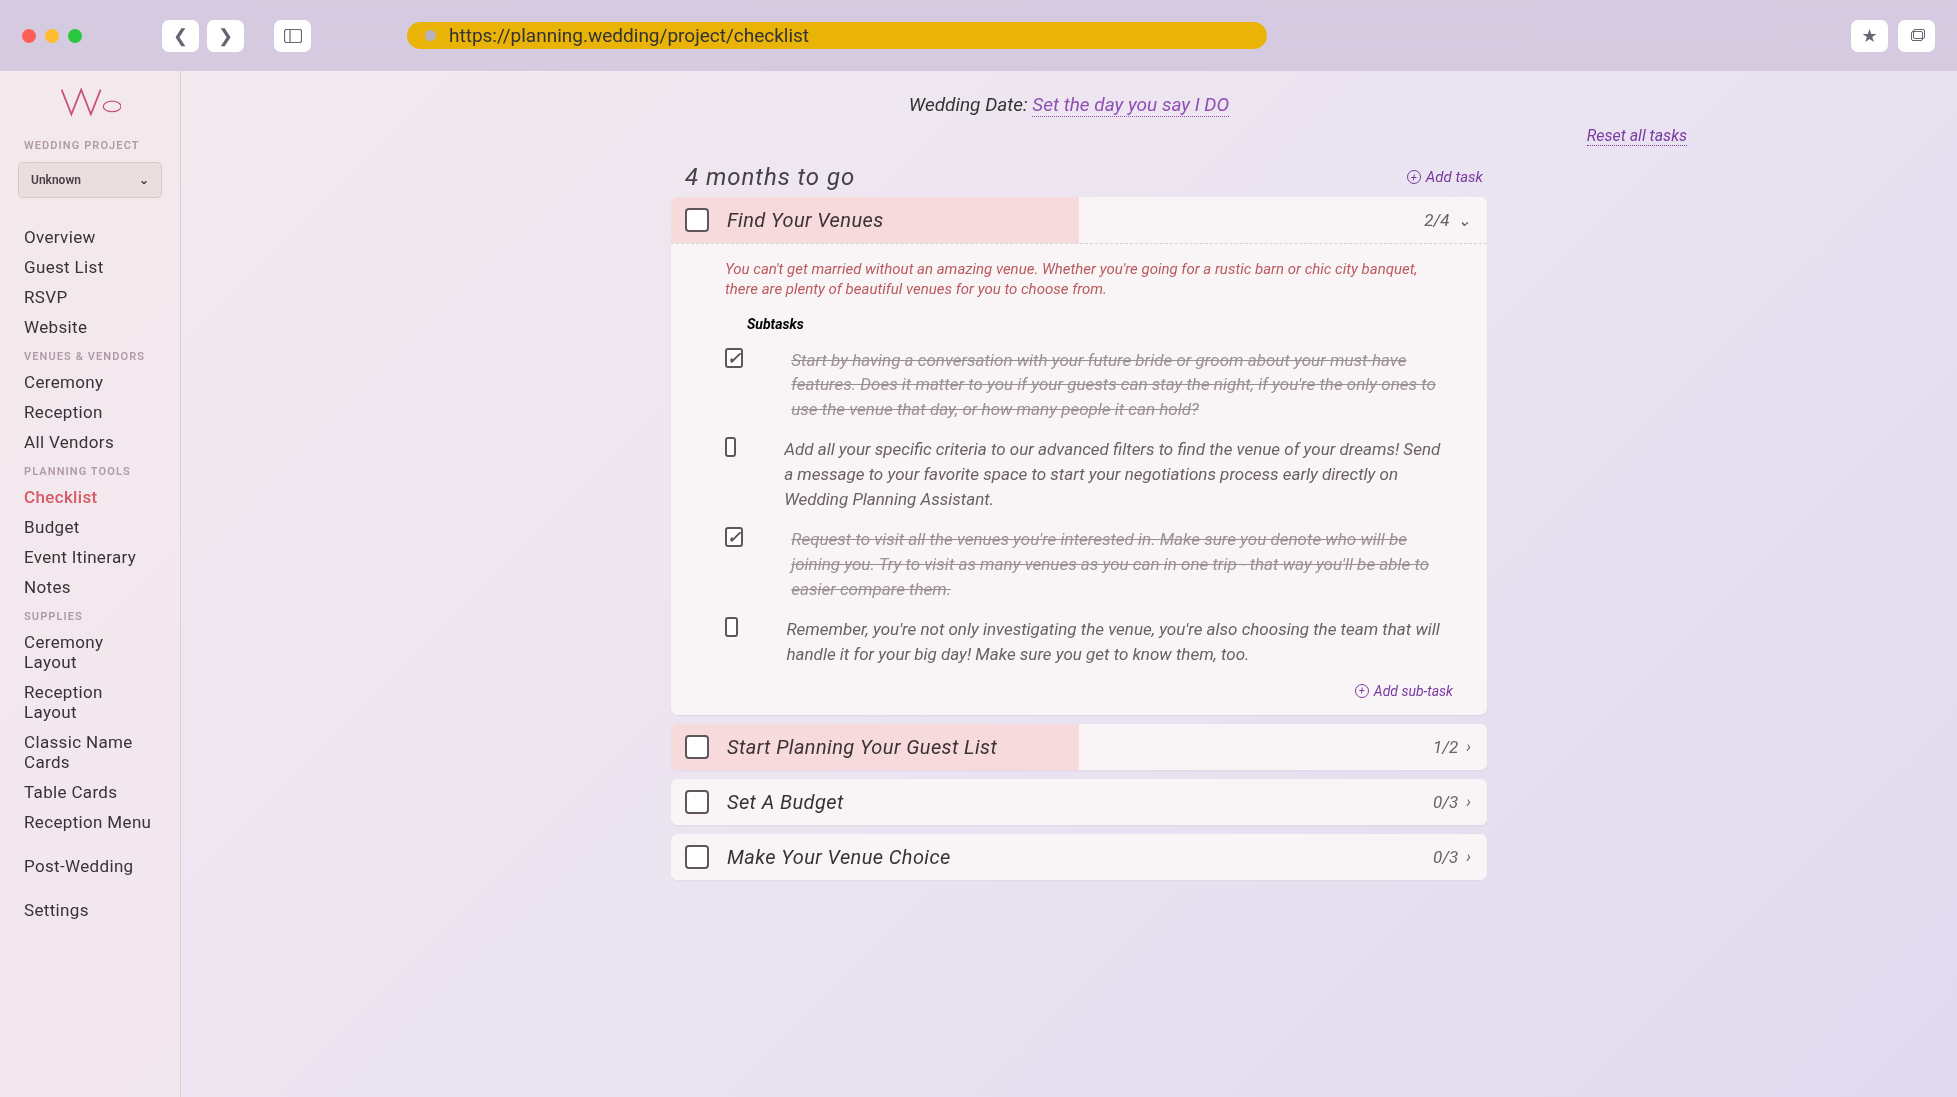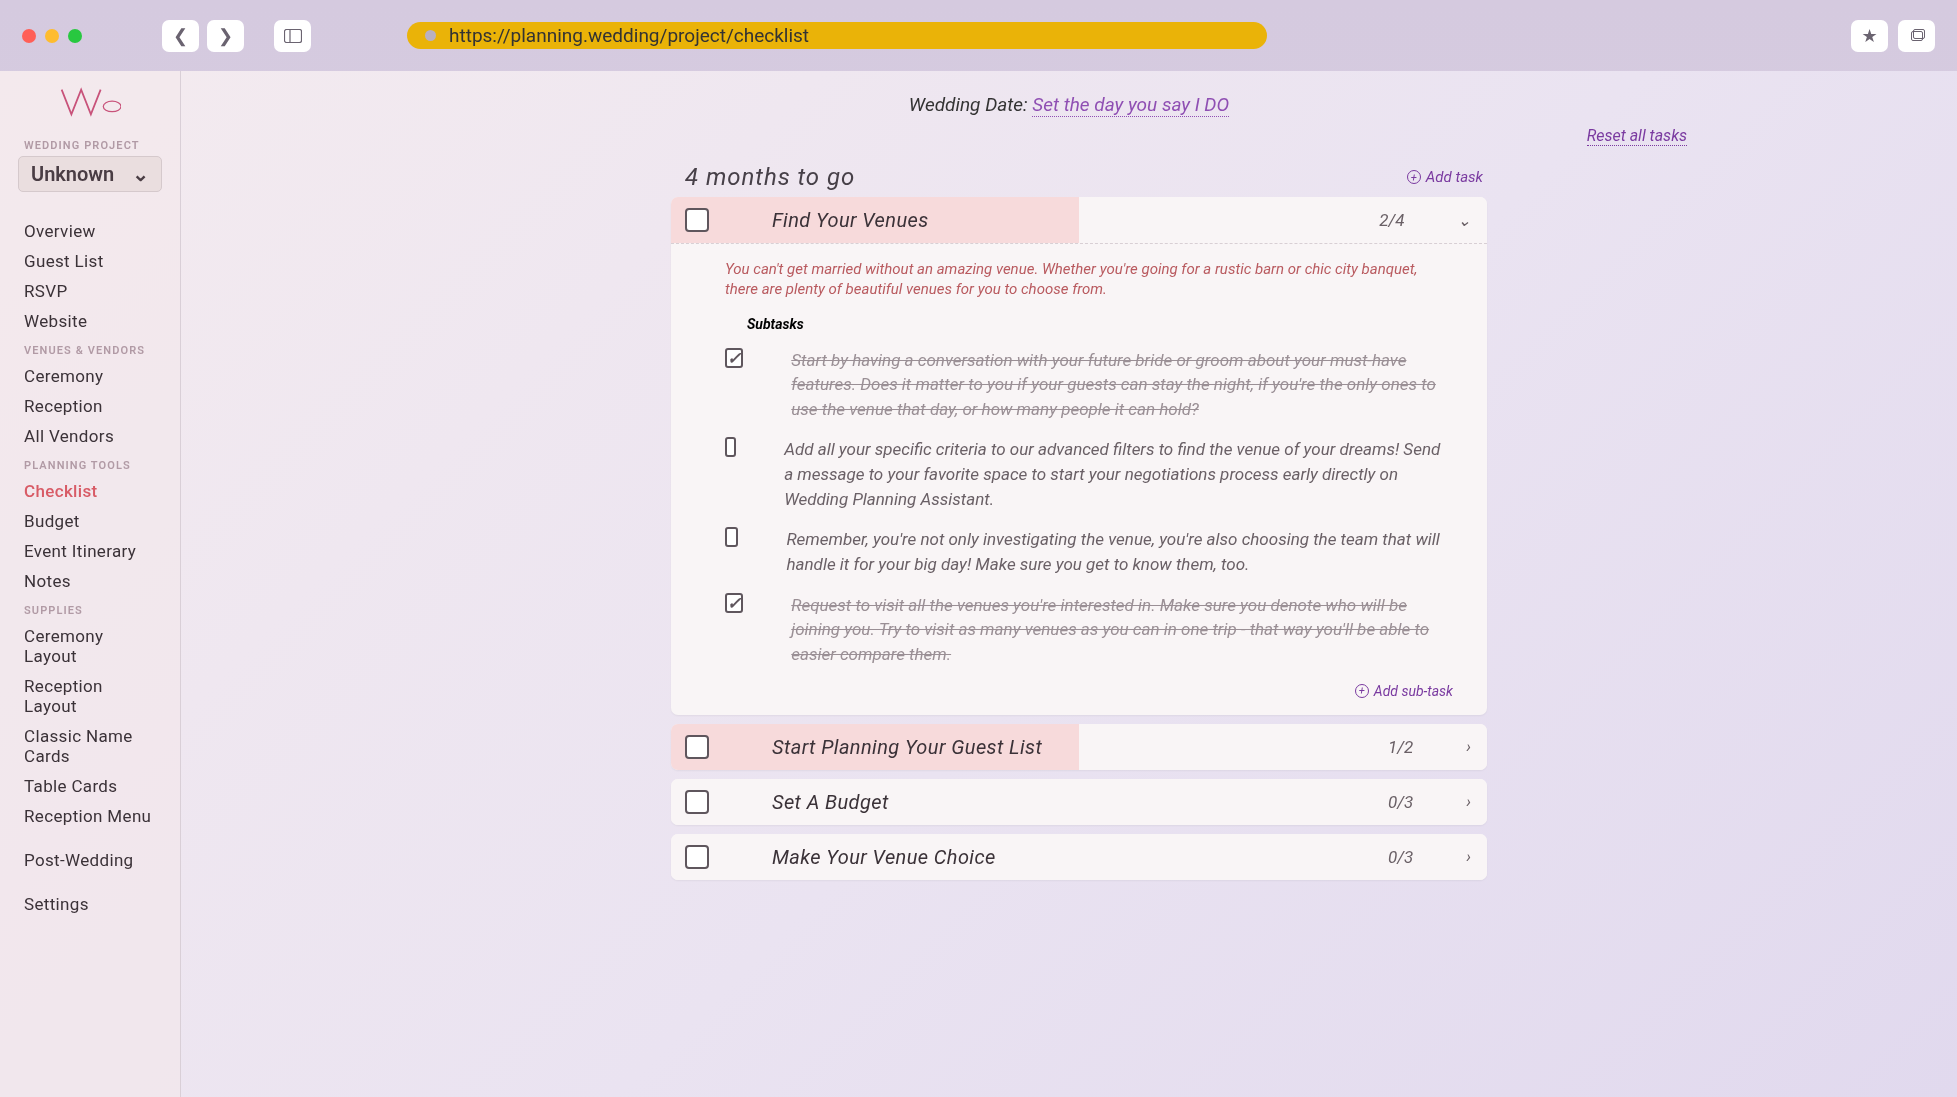--- a/index.html
+++ b/index.html
@@ -48,23 +48,23 @@
       width:181px; height:100%; background:rgba(244,231,235,.6);
       border-right:1px solid #d9cfd7; padding:12px 0 0 0; overflow:auto;
     }
     .logo{ text-align:center; padding:2px 0 8px; }
     .logo svg{ width:62px; height:34px; }
     .section-label{
       color:#b19aa5; font-size:11px; letter-spacing:.1em; font-weight:600;
       padding:8px 24px 4px;
     }
     .project-sel{
-      margin:0 18px 10px; background:#eadedf; border:1px solid #d5c9cc;
+      margin:6px 18px 10px; background:#eadedf; border:1px solid #d5c9cc;
       border-radius:5px; height:36px; display:flex; align-items:center; padding:0 12px;
-      font-weight:600; font-size:20px; color:#4a3d44; justify-content:space-between; cursor:pointer;
+      font-weight:600; font-size:12px; color:#4a3d44; justify-content:space-between; cursor:pointer;
     }
     .side-item{
       padding:5px 24px; font-size:17px; color:#3b3238; letter-spacing:.02em;
       cursor:pointer;
     }
     .side-item.active{ color:#d85b66; font-weight:500;}
     .side-gap{ height:14px;}
 
     
     .main{ flex:1; overflow:auto; padding:0 0 40px;font-style:italic; }
@@ -85,21 +85,20 @@
 
     .task{
       background:#f9f5f6; border-radius:7px; box-shadow:0 1px 2px rgba(0,0,0,.05);
       margin-bottom:9px; overflow:hidden;
     }
     .task-head{
       height:46px; display:flex; align-items:center; padding:0 16px 0 14px;
       cursor:pointer;
       
       background:linear-gradient(90deg,#f7dadb 0%, #f7dadb var(--fill,0%), #f9f5f6 var(--fill,0%), #f9f5f6 100%);
-      gap:45px;
     }
     .task-head.half{ --fill:50%; }
     .task-head.plain{ background:#f9f5f6; }
     .chk{
       width:24px;height:24px;border:2px solid #5f565d;border-radius:4px;
       margin-right:18px; display:flex;align-items:center;justify-content:center;
       background:#fff;
     }
     .chk.done::after{ content:"✓"; font-size:17px; font-weight:700; color:#5f565d;}
     .task-title{ font-size:20px; color:#3b3238; letter-spacing:.02em;}
@@ -224,28 +223,28 @@
               <div class="blurb">You can't get married without an amazing venue. Whether you're going for a rustic barn or chic city banquet, there are plenty of beautiful venues for you to choose from.</div>
               <div class="subhdr">Subtasks</div>
               <div class="sub done">
                 <span class="chk done"></span>
                 <span class="sub-txt">Start by having a conversation with your future bride or groom about your must-have features. Does it matter to you if your guests can stay the night, if you're the only ones to use the venue that day, or how many people it can hold?</span>
               </div>
               <div class="sub">
                 <span class="chk"></span>
                 <span class="sub-txt">Add all your specific criteria to our advanced filters to find the venue of your dreams! Send a message to your favorite space to start your negotiations process early directly on Wedding Planning Assistant.</span>
               </div>
+              <div class="sub done">
+                <span class="chk done"></span>
+                <span class="sub-txt">Request to visit all the venues you're interested in. Make sure you denote who will be joining you. Try to visit as many venues as you can in one trip - that way you'll be able to easier compare them.</span>
+              </div>
               <div class="sub">
                 <span class="chk"></span>
                 <span class="sub-txt">Remember, you're not only investigating the venue, you're also choosing the team that will handle it for your big day! Make sure you get to know them, too.</span>
               </div>
-              <div class="sub done">
-                <span class="chk done"></span>
-                <span class="sub-txt">Request to visit all the venues you're interested in. Make sure you denote who will be joining you. Try to visit as many venues as you can in one trip - that way you'll be able to easier compare them.</span>
-              </div>
               <div class="add-sub">
                 <span class="plus-circ">+</span>
                 <span>Add sub-task</span>
               </div>
             </div>
           </div>
           <div class="task">
             <div class="task-head half">
               <span class="chk"></span>
               <span class="task-title">Start Planning Your Guest List</span>

